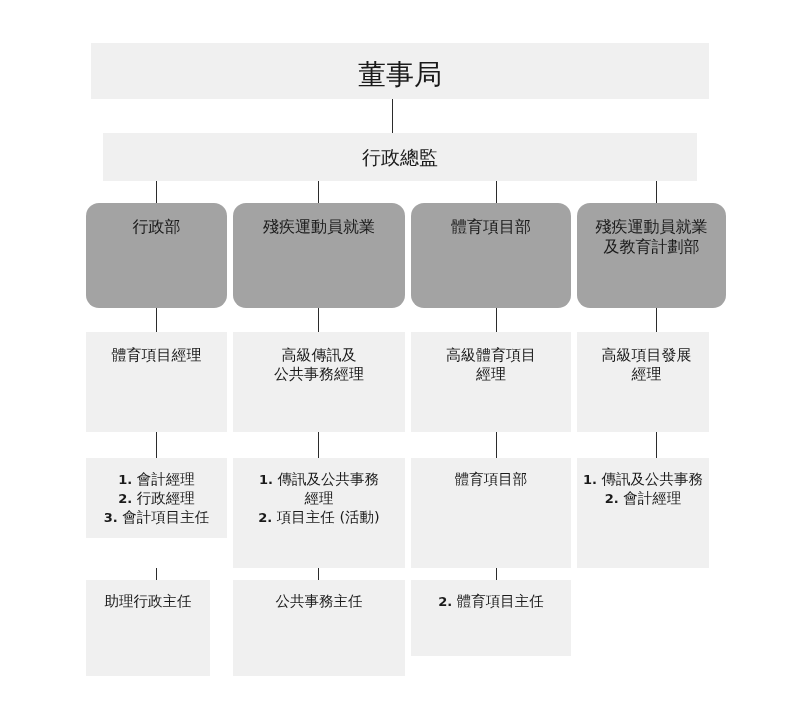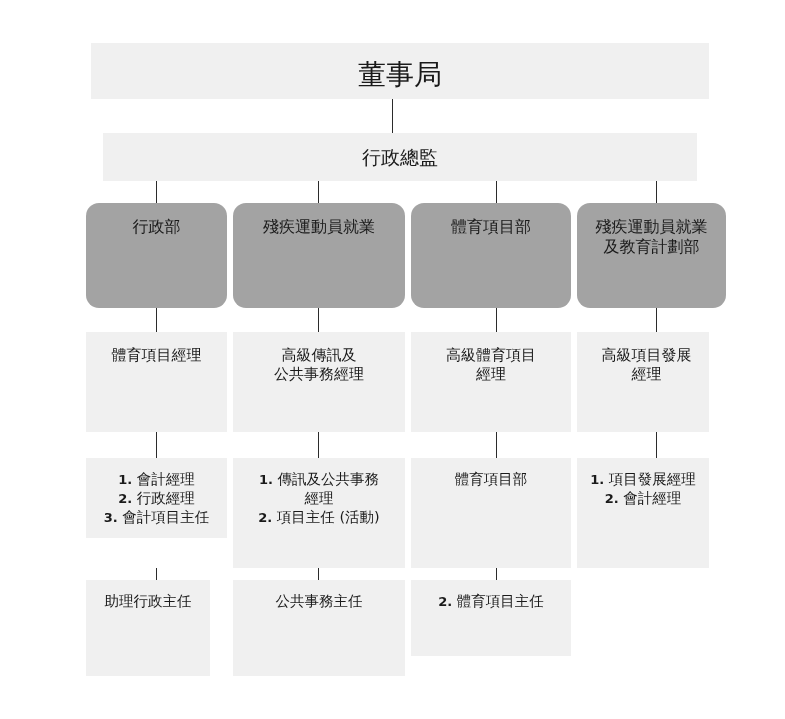--- a/index.html
+++ b/index.html
@@ -144,21 +144,21 @@
         <li><span class="num">1. </span><span style="white-space: pre-line;">傳訊及公共事務
 經理</span></li>
         <li><span class="num">2. </span><span style="white-space: pre-line;">項目主任 (活動)</span></li>
       </ol>
   </div>
   <div class="node lvl-list" style="left:411px; top:458px; width:160px; height:110px;">
     <span class="node-label">體育項目部</span>
   </div>
   <div class="node lvl-list" style="left:577px; top:458px; width:132px; height:110px;">
     <ol class="node-list">
-        <li><span class="num">1. </span><span style="white-space: pre-line;">項目發展經理</span></li>
+        <li><span class="num">1. </span><span style="white-space: pre-line;">傳訊及公共事務</span></li>
         <li><span class="num">2. </span><span style="white-space: pre-line;">會計經理</span></li>
       </ol>
   </div>
 
   <div class="connector" style="left:156px; top:568px; height:12px;"></div>
   <div class="connector" style="left:318px; top:568px; height:12px;"></div>
   <div class="connector" style="left:496px; top:568px; height:12px;"></div>
 
   <div class="node lvl-officer" style="left:86px; top:580px; width:124px; height:96px;">
     <span class="node-label">助理行政主任</span>

